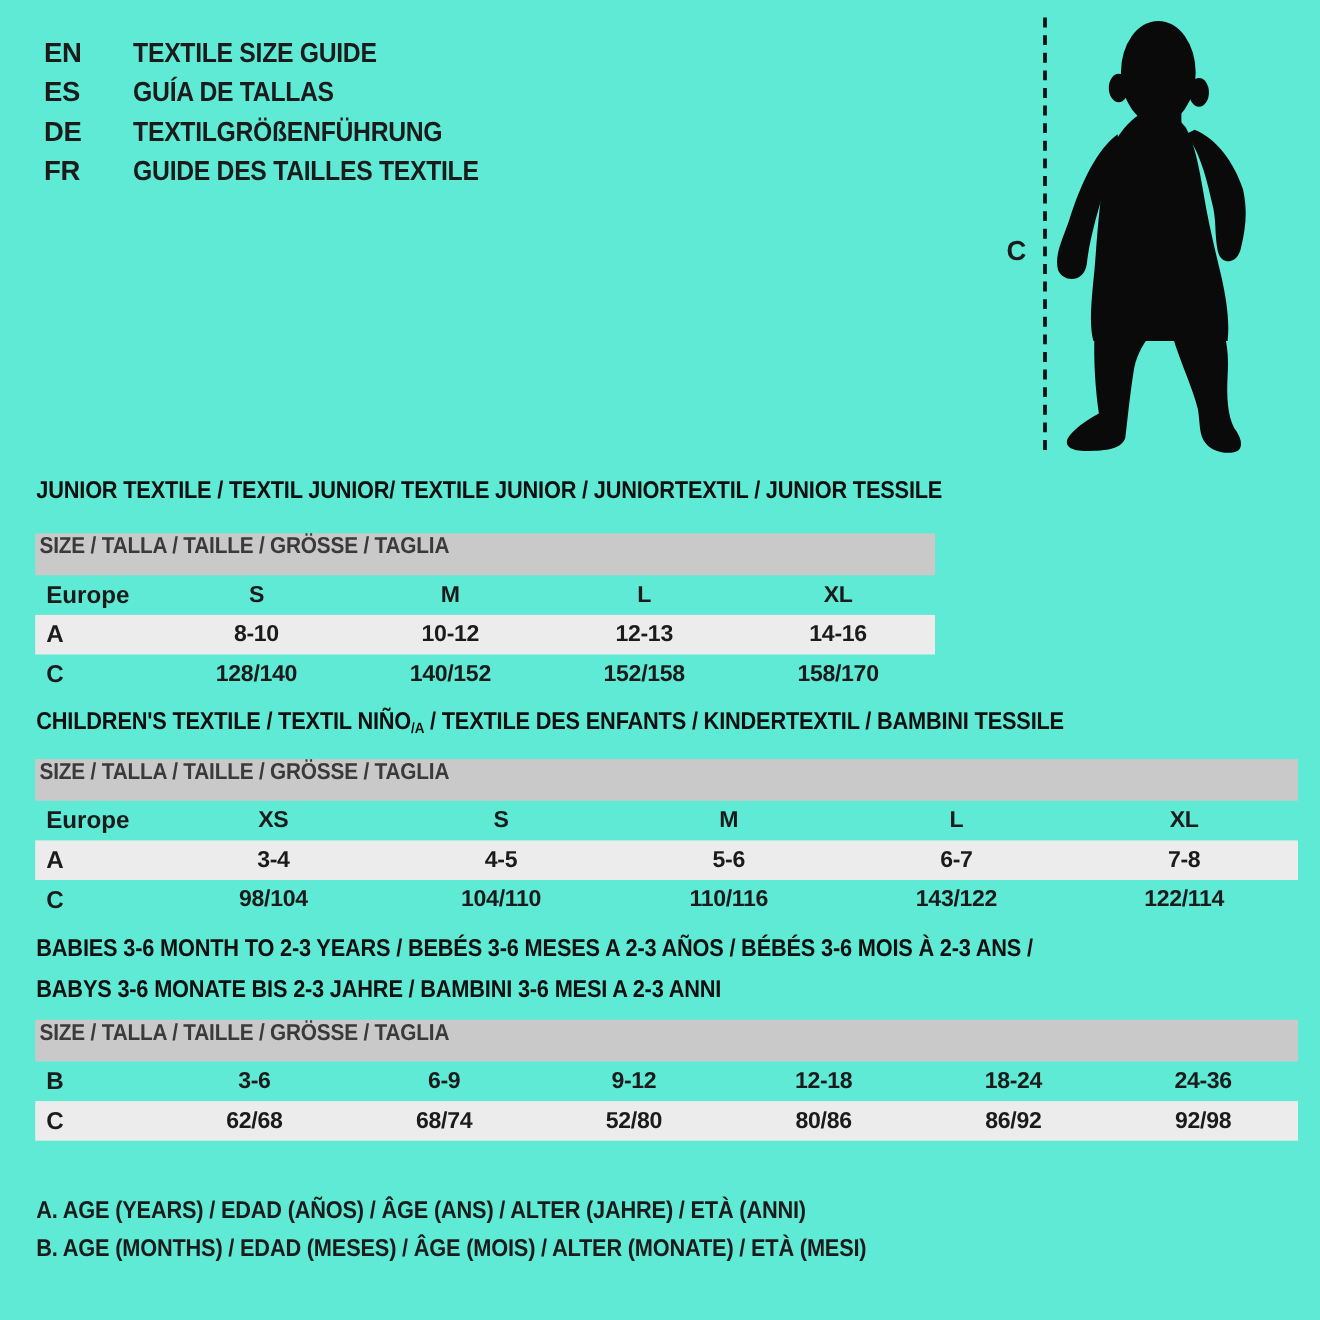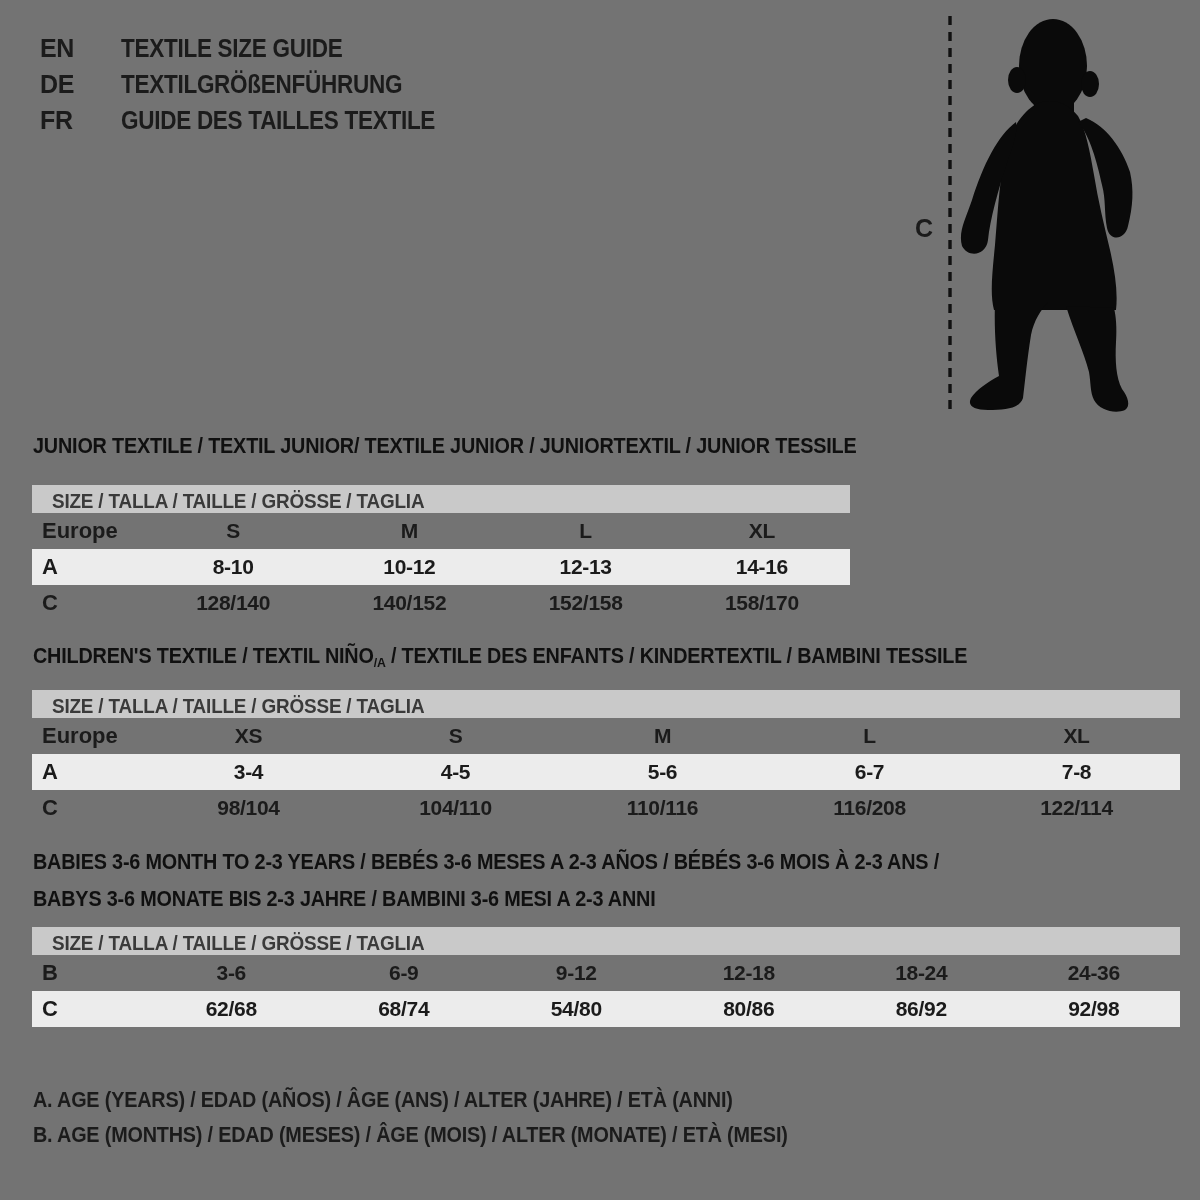--- a/index.html
+++ b/index.html
@@ -1,16 +1,16 @@
 <!DOCTYPE html>
 <html><head>
 <meta charset="utf-8">
 <style>
   html,body{margin:0;padding:0;background:#ffffff;}
-  #page{position:relative;width:1200px;height:1200px;background:#737373;overflow:hidden;
+  #page{position:relative;width:1200px;height:1200px;background:#5eead4;overflow:hidden;
         font-family:"Liberation Sans","DejaVu Sans",sans-serif;color:#1b1b1b;}
 
   
   .langs{position:absolute;left:40px;top:30px;}
   .lang-row{display:flex;height:36px;align-items:center;}
   .lang-code{width:81px;font-size:25px;font-weight:700;letter-spacing:-0.3px;}
   .lang-label{font-size:25px;font-weight:700;letter-spacing:-0.3px;white-space:nowrap;
               transform:scaleX(0.9);transform-origin:0 50%;}
 
   
@@ -18,21 +18,21 @@
   .c-label{position:absolute;left:915px;top:214px;font-size:25px;font-weight:700;}
 
   
   .sec-title{position:absolute;font-size:22px;font-weight:700;letter-spacing:-0.2px;
              white-space:nowrap;color:#101010;transform:scaleX(0.9);transform-origin:0 50%;}
   .title-sub{font-size:0.62em;vertical-align:-0.28em;font-weight:700;}
   .two-line{line-height:37px;}
 
   
   .stable{position:absolute;left:32px;}
-  .size-bar{height:28px;background:#c9c9c9;display:flex;align-items:flex-end;padding-left:20px;}
+  .size-bar{height:38px;background:#c9c9c9;display:flex;align-items:flex-start;padding-left:4px;}
   .size-bar .bar-text{font-size:21px;font-weight:700;color:#3a3a3a;letter-spacing:-0.2px;
                       white-space:nowrap;transform:scaleX(0.9);transform-origin:0 50%;}
   .trow{height:36px;display:flex;align-items:center;}
   .trow.shaded{background:#ececec;}
   .tlabel{width:113px;box-sizing:border-box;padding-left:10px;font-size:22px;font-weight:700;}
   .tcell{flex:1;text-align:center;font-size:21px;font-weight:700;letter-spacing:-0.3px;}
 
   .junior-table{top:485px;width:818px;}
   .children-table{top:690px;width:1148px;}
   .babies-table{top:927px;width:1148px;}
@@ -47,20 +47,24 @@
 <body>
 
 <div id="page">
 
   <div class="langs">
     <div class="lang-row">
       <span class="lang-code">EN</span>
       <span class="lang-label">TEXTILE SIZE GUIDE</span>
     </div>
     <div class="lang-row">
+      <span class="lang-code">ES</span>
+      <span class="lang-label">GUÍA DE TALLAS</span>
+    </div>
+    <div class="lang-row">
       <span class="lang-code">DE</span>
       <span class="lang-label">TEXTILGRÖßENFÜHRUNG</span>
     </div>
     <div class="lang-row">
       <span class="lang-code">FR</span>
       <span class="lang-label">GUIDE DES TAILLES TEXTILE</span>
     </div>
   </div>
 
   <div class="c-label">C</div>
@@ -146,21 +150,21 @@
       <span class="tcell">4-5</span>
       <span class="tcell">5-6</span>
       <span class="tcell">6-7</span>
       <span class="tcell">7-8</span>
     </div>
     <div class="trow">
       <span class="tlabel">C</span>
       <span class="tcell">98/104</span>
       <span class="tcell">104/110</span>
       <span class="tcell">110/116</span>
-      <span class="tcell">116/208</span>
+      <span class="tcell">143/122</span>
       <span class="tcell">122/114</span>
     </div>
   </div>
 
   <div class="sec-title two-line" style="left:33px;top:843px;">
     <div>BABIES 3-6 MONTH TO 2-3 YEARS / BEBÉS 3-6 MESES A 2-3 AÑOS / BÉBÉS 3-6 MOIS À 2-3 ANS /</div>
     <div>BABYS 3-6 MONATE BIS 2-3 JAHRE / BAMBINI 3-6 MESI A 2-3 ANNI</div>
   </div>
   <div class="stable babies-table">
     <div class="size-bar">
@@ -172,21 +176,21 @@
       <span class="tcell">6-9</span>
       <span class="tcell">9-12</span>
       <span class="tcell">12-18</span>
       <span class="tcell">18-24</span>
       <span class="tcell">24-36</span>
     </div>
     <div class="trow shaded">
       <span class="tlabel">C</span>
       <span class="tcell">62/68</span>
       <span class="tcell">68/74</span>
-      <span class="tcell">54/80</span>
+      <span class="tcell">52/80</span>
       <span class="tcell">80/86</span>
       <span class="tcell">86/92</span>
       <span class="tcell">92/98</span>
     </div>
   </div>
 
   <div class="legend">
     <div class="legend-line">
       <span>A. AGE (YEARS) / EDAD (AÑOS) / ÂGE (ANS) / ALTER (JAHRE) / ETÀ (ANNI)</span>
     </div>

